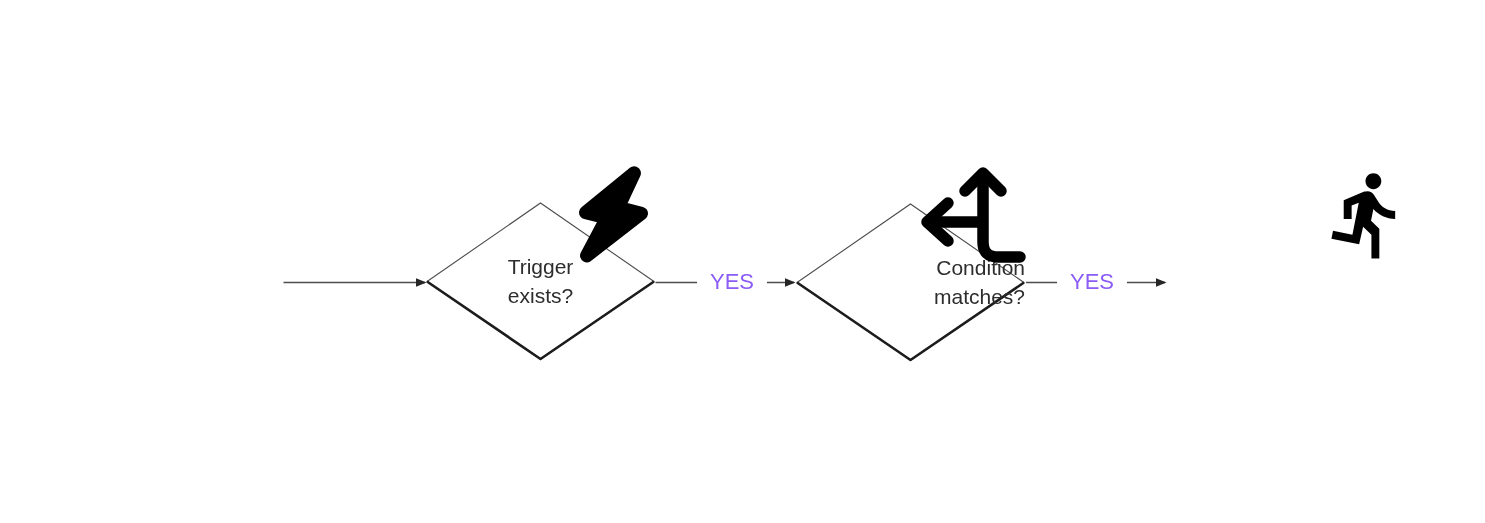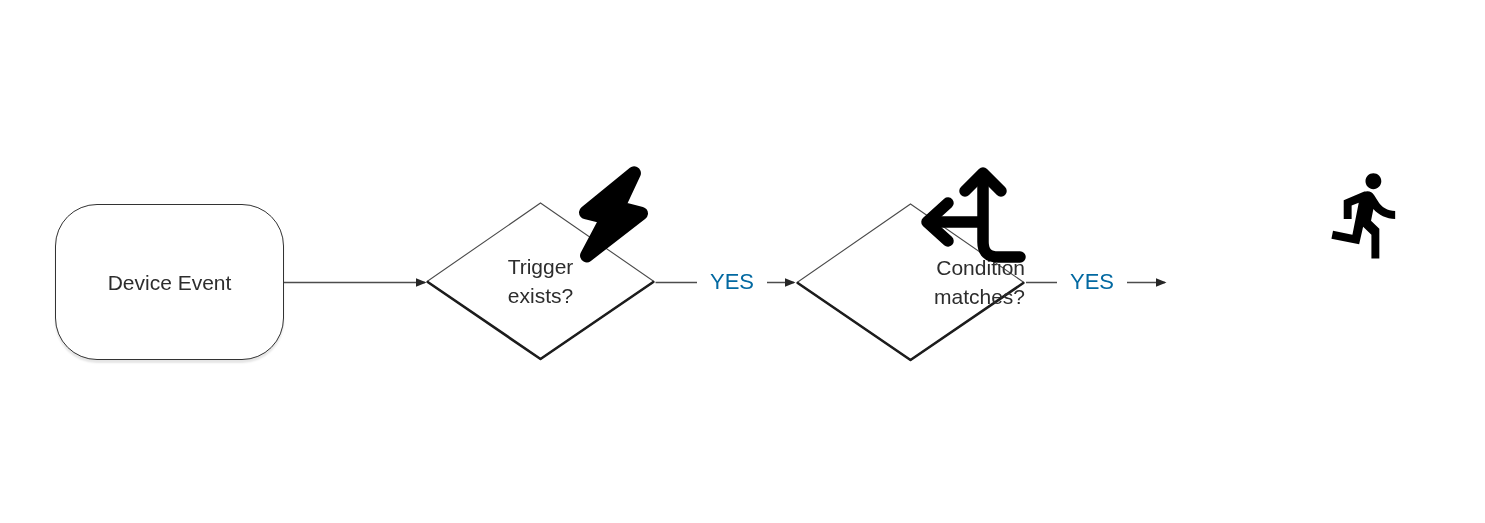--- a/index.html
+++ b/index.html
@@ -50,21 +50,21 @@
     justify-content: center;
     text-align: center;
     pointer-events: none;
   }
   .edge-label {
     position: absolute;
     width: 70px;
     text-align: center;
     font-size: 22px;
     line-height: 26px;
-    color: #0369a1;
+    color: #8b5cf6;
     background: #ffffff;
   }
   .icon-svg {
     position: absolute;
     overflow: visible;
   }
 </style>
 </head>
 <body>
 
@@ -76,23 +76,20 @@
         <path d="M0 0 L11 4.5 L0 9 Z" fill="#262626"></path>
       </marker>
     </defs>
     <line x1="283.5" y1="282.5" x2="425" y2="282.5" stroke="#4d4d4d" stroke-width="1.4" marker-end="url(#arrowhead)"></line>
     <line x1="655.5" y1="282.5" x2="703" y2="282.5" stroke="#4d4d4d" stroke-width="1.4"></line>
     <line x1="759" y1="282.5" x2="794" y2="282.5" stroke="#4d4d4d" stroke-width="1.4" marker-end="url(#arrowhead)"></line>
     <line x1="1026" y1="282.5" x2="1064" y2="282.5" stroke="#4d4d4d" stroke-width="1.4"></line>
     <line x1="1121" y1="282.5" x2="1165" y2="282.5" stroke="#4d4d4d" stroke-width="1.4" marker-end="url(#arrowhead)"></line>
   </svg>
 
-  <div class="node-box" style="left:55px; top:204px; width:227px; height:154px;">
-    <div class="node-label">Device Event</div>
-  </div>
 
   <svg class="decision-svg" style="left:426px; top:202px;" width="229" height="158" viewBox="0 0 229 158">
     <polygon points="114.5,1 228,79.5 114.5,157 1,79.5" fill="#ffffff" stroke="#4a4a4a" stroke-width="1.1"></polygon>
     <path d="M1 79.5 L114.5 157 L228 79.5" fill="none" stroke="#1c1c1c" stroke-width="2.6" stroke-linejoin="round"></path>
   </svg>
   <div class="decision-label" style="left:426px; top:202px; width:229px; height:158px;">
     <span class="node-label">Trigger</span>
     <span class="node-label">exists?</span>
   </div>
 

